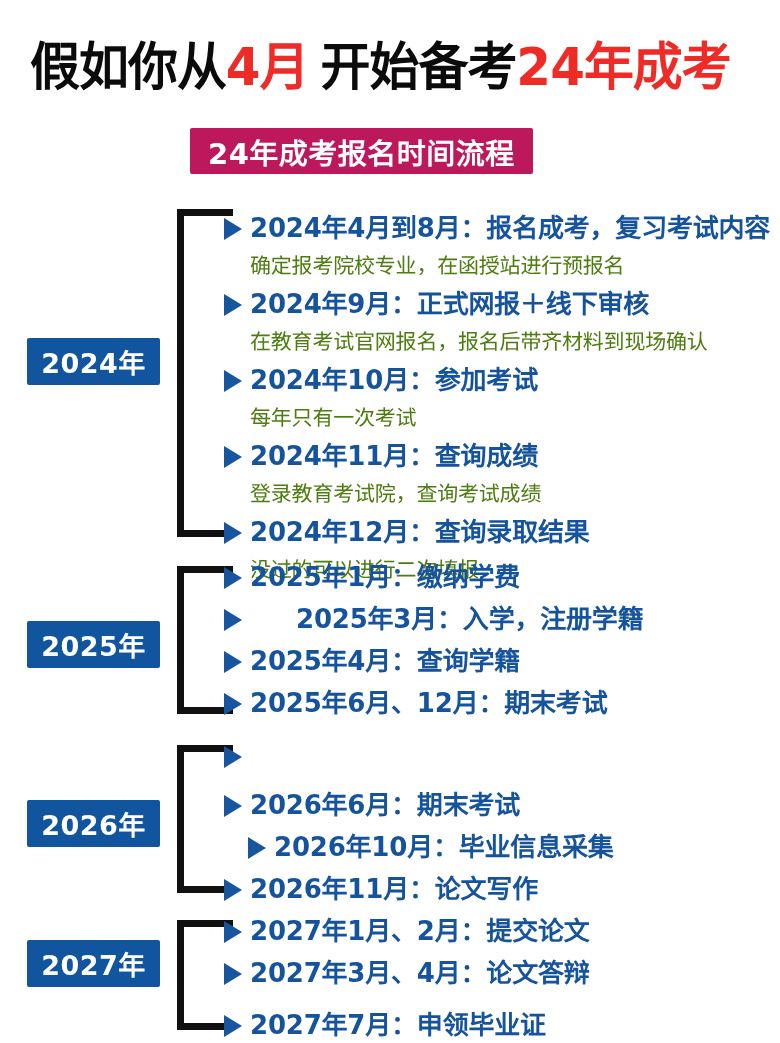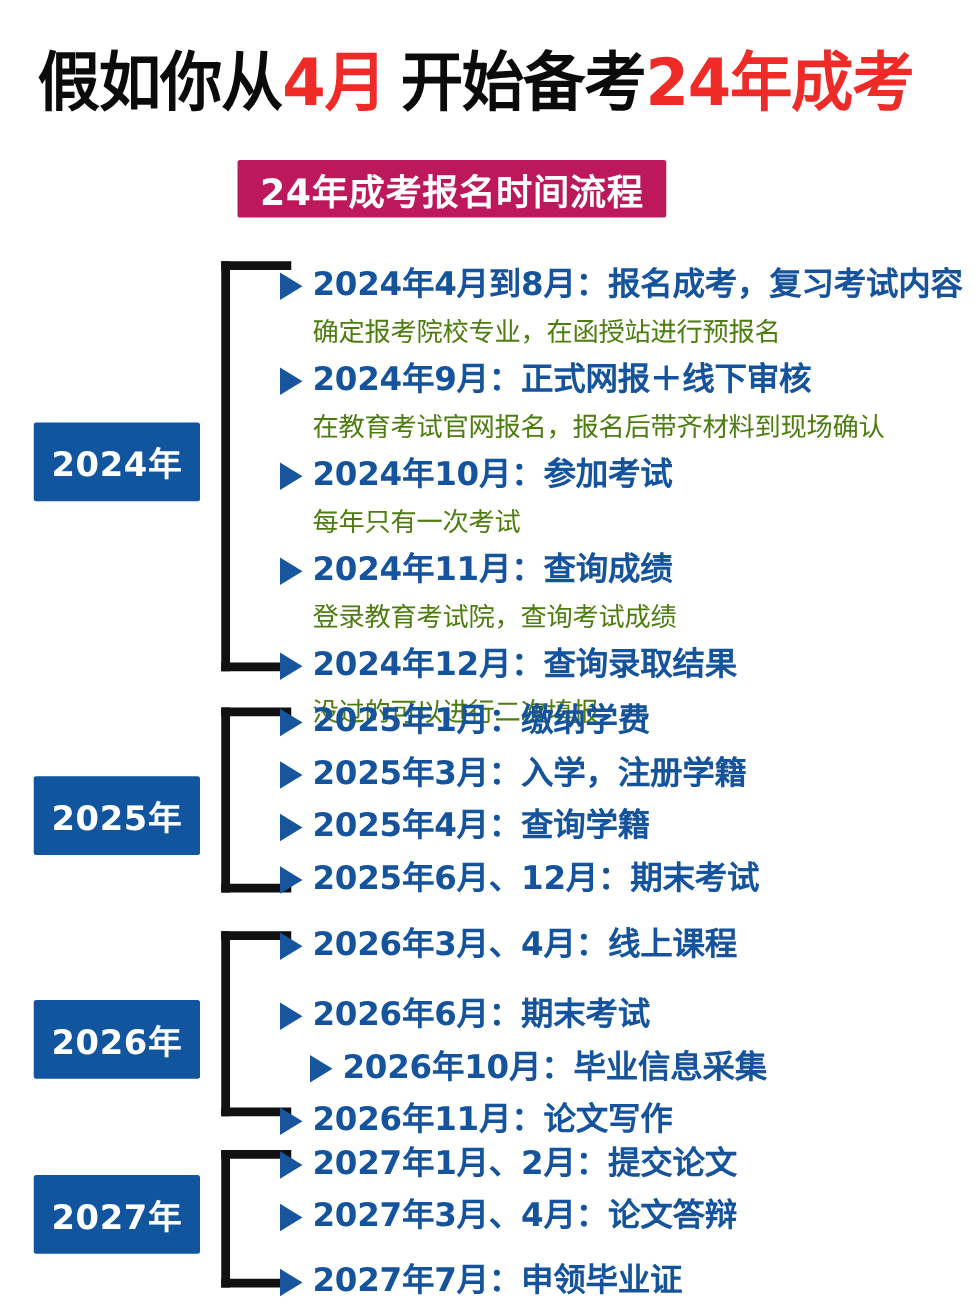--- a/index.html
+++ b/index.html
@@ -55,21 +55,21 @@
     font-size: 29px;
     letter-spacing: 0.5px;
     border-radius: 2px;
   }
 
   
   .year-badge {
     position: absolute;
     left: 27px;
     width: 133px;
-    height: 63px;
+    height: 47px;
     background: #11559f;
     color: #ffffff;
     display: flex;
     align-items: center;
     justify-content: center;
     font-family: "DejaVu Sans", "Liberation Sans", sans-serif;
     font-weight: 700;
     font-size: 27px;
     letter-spacing: 0.5px;
     border-radius: 2px;
@@ -182,42 +182,41 @@
 
 <div class="year-badge" style="top:621px;">
   <span>2025年</span>
 </div>
 <div class="bracket" style="top:566px; height:148px;"></div>
 <div class="group" style="top:558px;">
   <div class="row">
     <span class="tri"></span>
     <span class="row-title">2025年1月：缴纳学费</span>
   </div>
-  <div class="row" style="margin-top:4px;">
+  <div class="row" style="margin-top:4px;gap:46px;">
     <span class="tri"></span>
     <span class="row-title">2025年3月：入学，注册学籍</span>
   </div>
   <div class="row" style="margin-top:4px;">
     <span class="tri"></span>
     <span class="row-title">2025年4月：查询学籍</span>
   </div>
   <div class="row" style="margin-top:4px;">
     <span class="tri"></span>
     <span class="row-title">2025年6月、12月：期末考试</span>
   </div>
 </div>
 
 <div class="year-badge" style="top:800px;">
   <span>2026年</span>
 </div>
 <div class="bracket" style="top:745px; height:148px;"></div>
 <div class="group" style="top:737px;">
   <div class="row">
     <span class="tri"></span>
-    <span class="row-title">2026年3月、4月：线上课程</span>
   </div>
   <div class="row" style="margin-top:18px;">
     <span class="tri"></span>
     <span class="row-title">2026年6月：期末考试</span>
   </div>
   <div class="row" style="margin-top:4px;padding-left:24px;">
     <span class="tri"></span>
     <span class="row-title">2026年10月：毕业信息采集</span>
   </div>
   <div class="row" style="margin-top:4px;">

